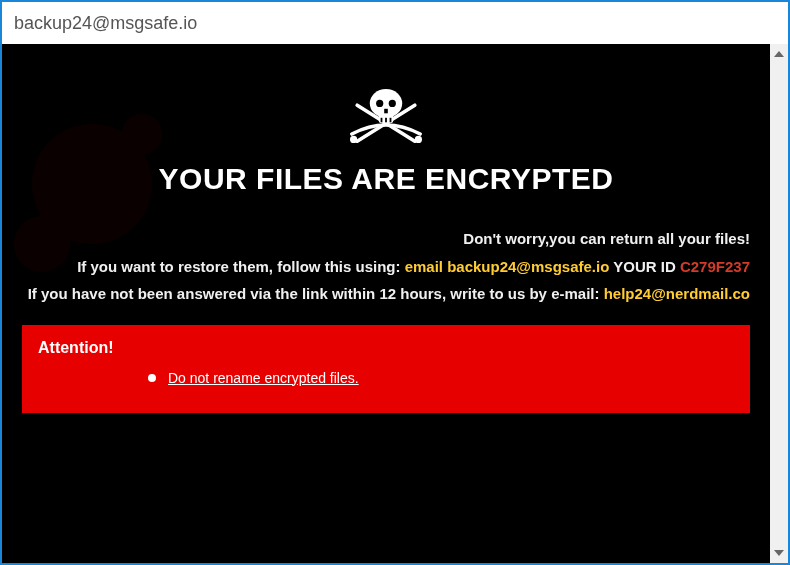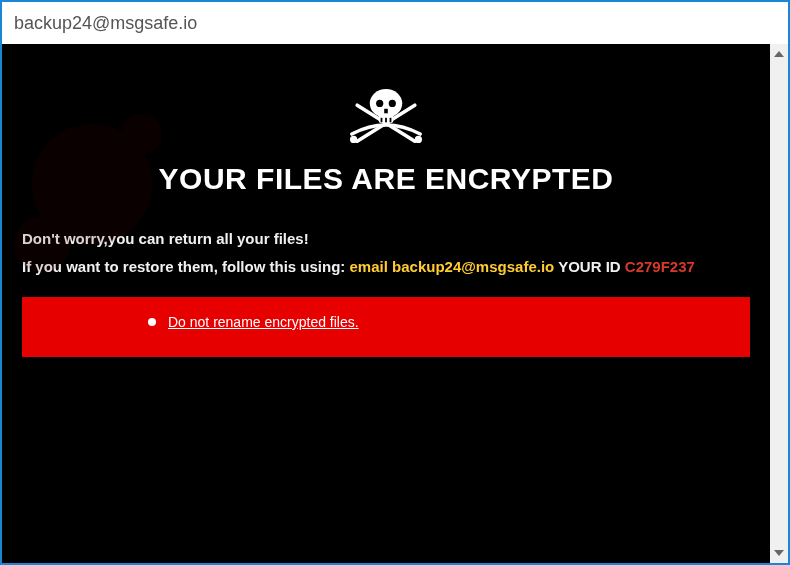--- a/index.html
+++ b/index.html
@@ -69,21 +69,21 @@
     margin-bottom: 30px;
     letter-spacing: 0.5px;
   }
   .msg-block {
     font-size: 15px;
     line-height: 1.7;
     font-weight: bold;
     color: #f0f0f0;
     margin-bottom: 18px;
   }
-  .msg-block .line { margin-bottom: 2px; }
+  .msg-block .line { margin-bottom: 2px; text-align: right; }
   .hl-email { color: #ffcc33; }
   .hl-id { color: #d43a2a; }
 
   .attention-box {
     background: #e60000;
     padding: 14px 16px 18px 16px;
     color: #fff;
   }
   .attention-title {
     font-weight: bold;
@@ -165,23 +165,27 @@
         </g>
       </svg>
 
       <div class="headline">YOUR FILES ARE ENCRYPTED</div>
 
       <div class="msg-block">
         <div class="line">Don't worry,you can return all your files!</div>
         <div class="line">
           <span>If you want to restore them, follow this using: </span><span class="hl-email">email backup24@msgsafe.io</span><span>  YOUR ID </span><span class="hl-id">C279F237</span>
         </div>
+        <div class="line">
+          <span>If you have not been answered via the link within 12 hours, write to us by e-mail: </span><span class="hl-email">help24@nerdmail.co</span>
+        </div>
       </div>
 
       <div class="attention-box">
+        <div class="attention-title">Attention!</div>
         <ul class="bullets">
           <li>Do not rename encrypted files.</li>
         </ul>
       </div>
 
     </div>
 
     <div class="scrollbar">
       <div class="scroll-arrow">
         <svg width="10" height="6" viewBox="0 0 10 6">

